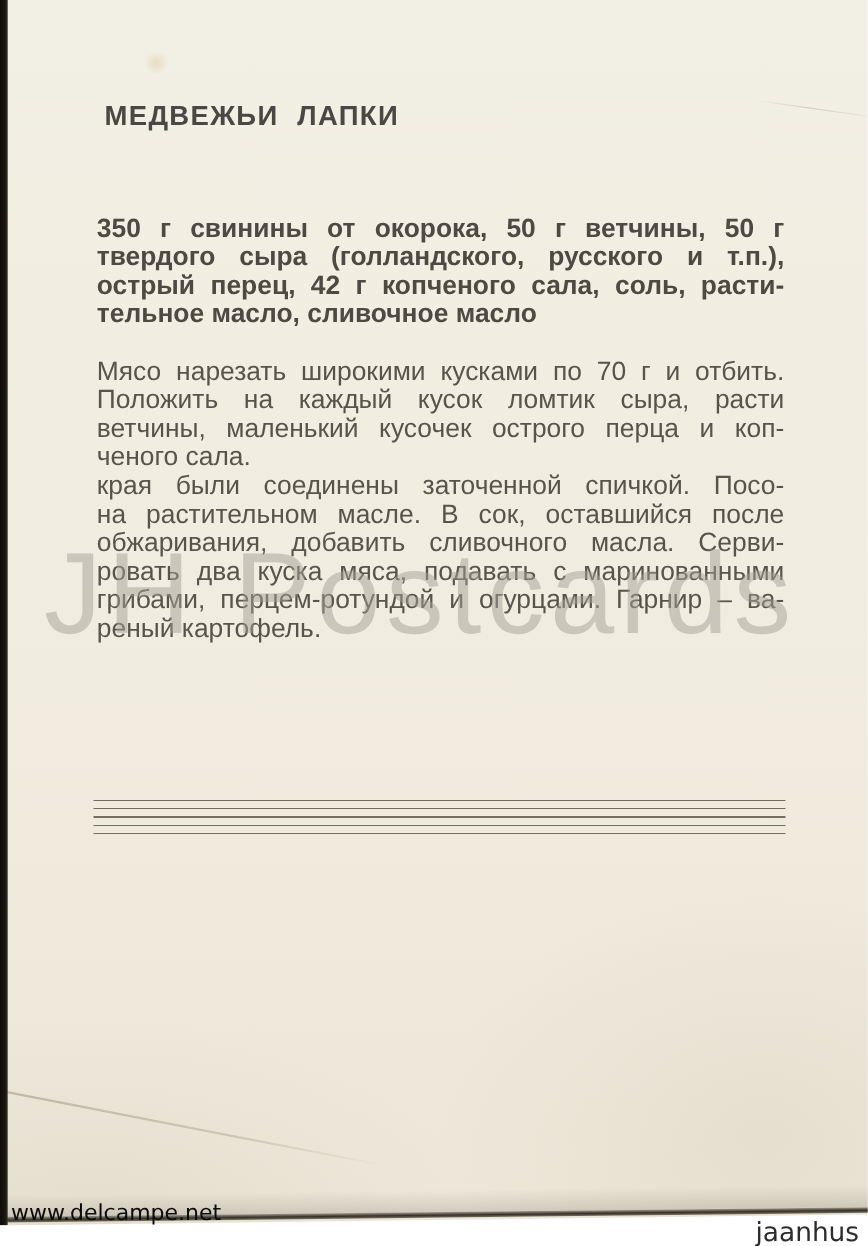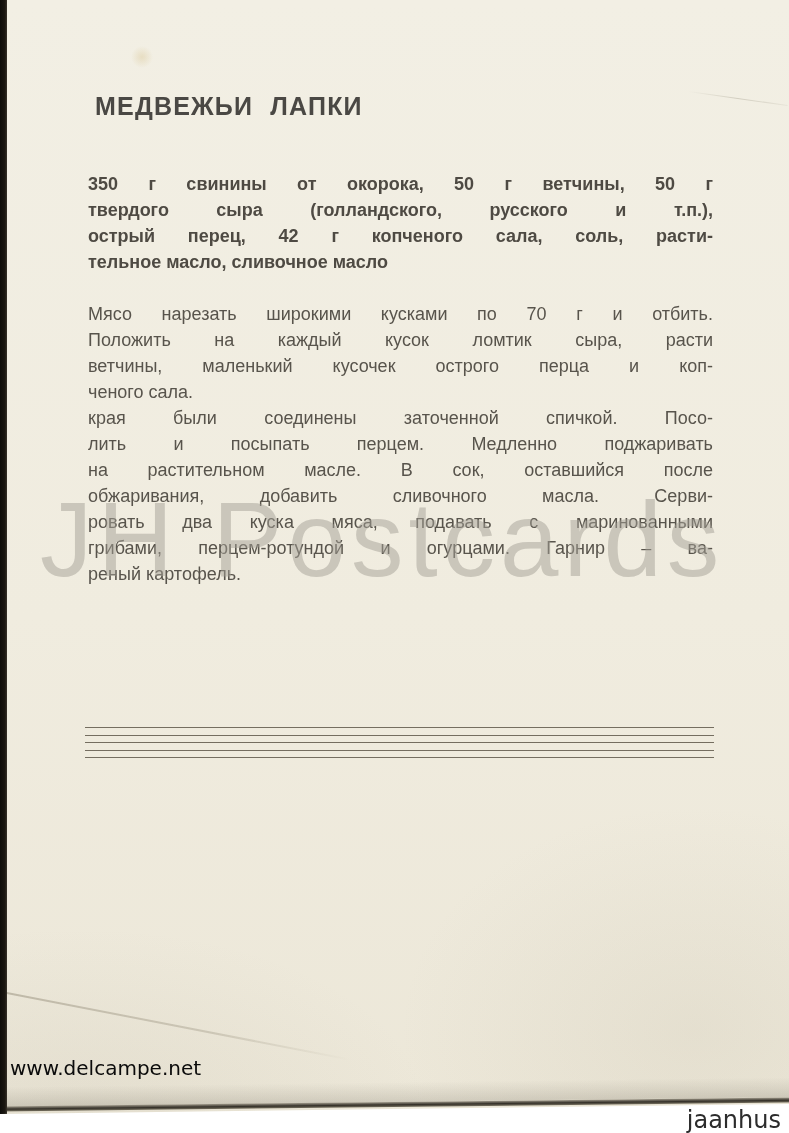--- a/index.html
+++ b/index.html
@@ -66,23 +66,24 @@
     letter-spacing: 1.2px;
     word-spacing: 9px;
     color: #4a4844;
     z-index: 2;
     white-space: nowrap;
   }
   .textblock {
     position: absolute;
     left: 88px;
     width: 625px;
-    font-size: 18px;
+    font-size: 24px;
     line-height: 26px;
     z-index: 2;
+    margin-top: 24px;
   }
   .textblock.bold { font-weight: bold; color: #4e4a43; }
   .textblock.regular { color: #58544c; }
   .ingredients { top: 171px; }
   .para1 { top: 301px; }
   .para2 { top: 405px; }
   .tline {
     height: 26px;
     text-align: justify;
     text-align-last: justify;
@@ -133,21 +134,21 @@
     left: 688px; top: 98px;
     width: 100px;
     height: 1px;
     background: linear-gradient(90deg, rgba(150,144,126,0), rgba(150,144,126,0.35), rgba(150,144,126,0.1));
     transform: rotate(8deg);
     z-index: 2;
   }
   
   .footer-url {
     position: absolute;
-    left: 10px; top: 1056px;
+    left: 10px; top: 1090px;
     font-family: "DejaVu Sans", sans-serif;
     font-size: 20px;
     line-height: 24px;
     color: #0b0b0b;
     z-index: 10;
     white-space: nowrap;
   }
   .seller-name {
     position: absolute;
     right: 8px; top: 1108px;
@@ -177,21 +178,20 @@
 
     <div class="textblock regular para1">
       <div class="tline">Мясо нарезать широкими кусками по 70 г и отбить.</div>
       <div class="tline">Положить на каждый кусок ломтик сыра, расти</div>
       <div class="tline">ветчины, маленький кусочек острого перца и коп-</div>
       <div class="tline last">ченого сала.</div>
     </div>
 
     <div class="textblock regular para2">
       <div class="tline">края были соединены заточенной спичкой. Посо-</div>
-      <div class="tline">лить и посыпать перцем. Медленно поджаривать</div>
       <div class="tline">на растительном масле. В сок, оставшийся после</div>
       <div class="tline">обжаривания, добавить сливочного масла. Серви-</div>
       <div class="tline">ровать два куска мяса, подавать с маринованными</div>
       <div class="tline">грибами, перцем-ротундой и огурцами. Гарнир – ва-</div>
       <div class="tline last">реный картофель.</div>
     </div>
 
     <div class="rules"></div>
 
     <div class="crease-bl"></div>

